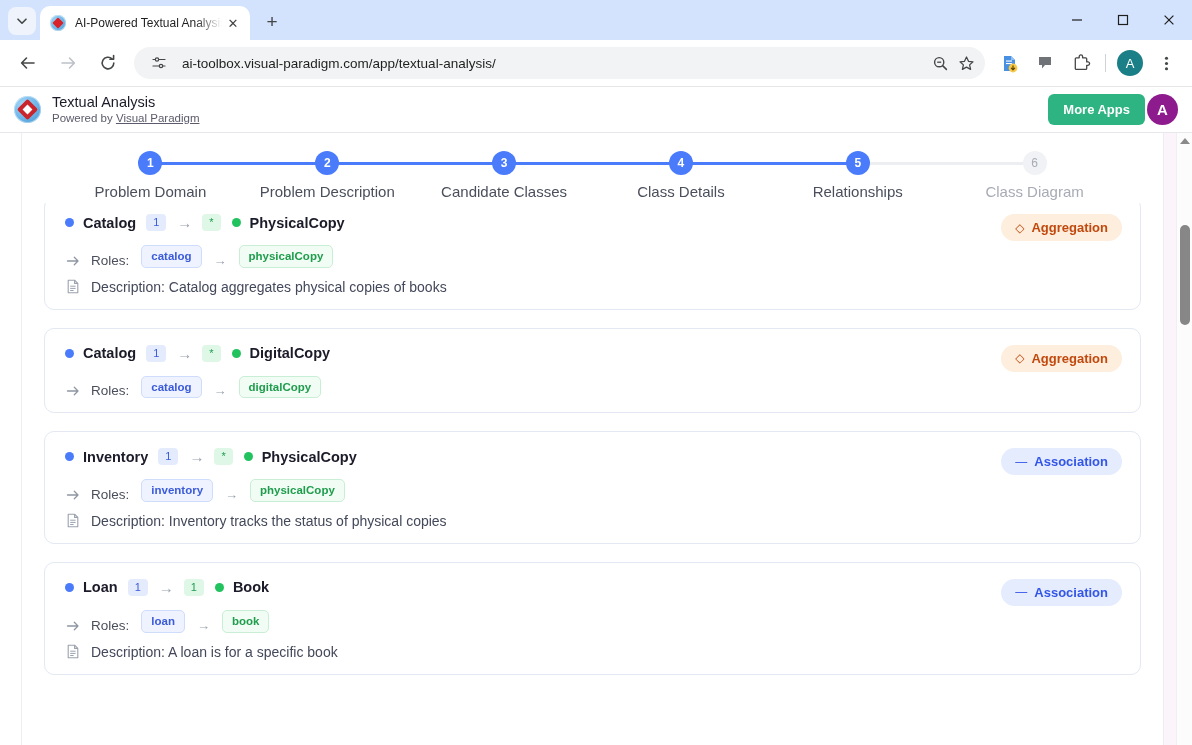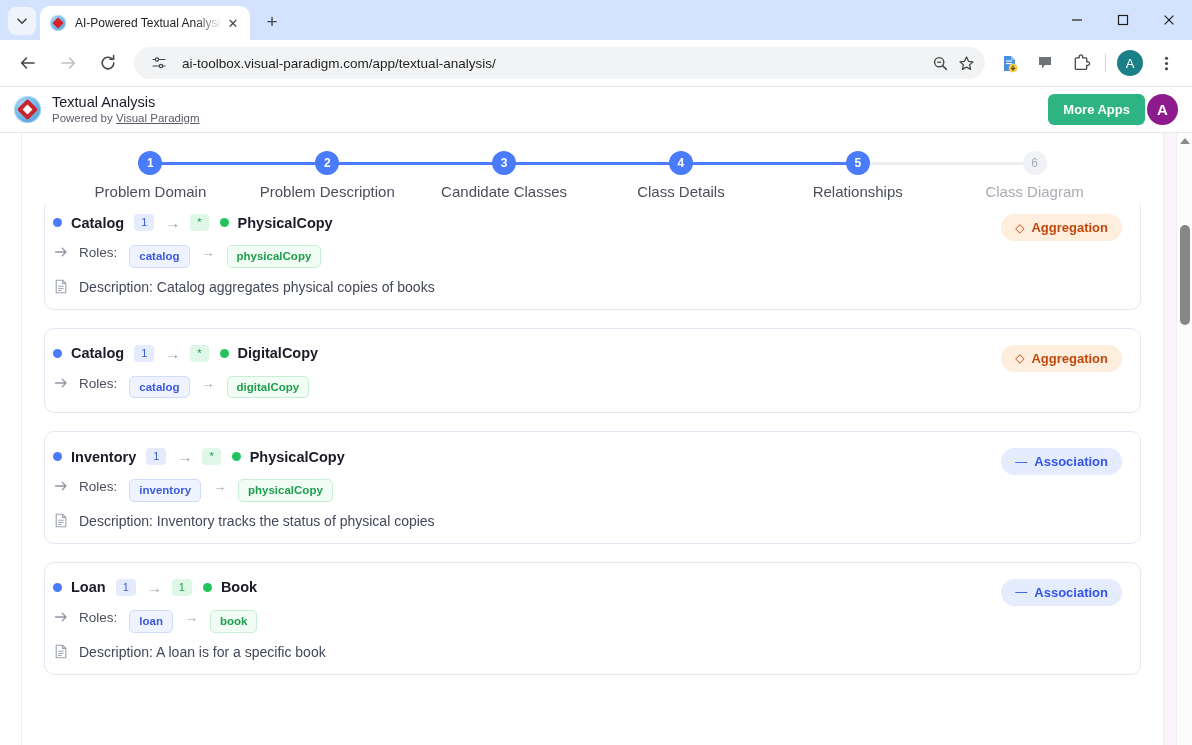--- a/index.html
+++ b/index.html
@@ -158,21 +158,21 @@
   .step.line-inactive .connector { background: #eceef2; }
   .step:last-child .connector { display: none; }
 
   
   .cards-area {
     position: absolute; top: 70px; left: 0; right: 0; bottom: 0;
     padding: 0 22px 0 22px; overflow: hidden;
   }
   .rel-card {
     border: 1px solid #e3e8f2; border-radius: 10px; background: #fff;
-    padding: 16px 20px 14px 8px; margin-bottom: 18px; position: relative;
+    padding: 16px 20px 14px 20px; margin-bottom: 18px; position: relative;
   }
   .rel-card.first { margin-top: -6px; }
   .rel-head { display: flex; align-items: center; }
   .dot { width: 9px; height: 9px; border-radius: 50%; flex: 0 0 9px; }
   .dot.blue { background: #4a7bfb; }
   .dot.green { background: #22c35e; }
   .cls-name { font-size: 14.5px; font-weight: 700; color: #1b1b29; margin-left: 9px; }
   .mult {
     font-size: 11px; padding: 3px 7px; border-radius: 4px; margin-left: 10px;
     font-weight: 500; line-height: 1;
@@ -184,21 +184,21 @@
   .rel-badge {
     position: absolute; right: 18px; top: 16px;
     display: inline-flex; align-items: center; gap: 7px;
     font-size: 13px; font-weight: 700; padding: 6px 14px; border-radius: 14px;
     cursor: pointer; white-space: nowrap;
   }
   .rel-badge.aggregation { background: #fdeedd; color: #c2490e; }
   .rel-badge.association { background: #e4ecfe; color: #3355e8; }
   .badge-glyph { font-size: 12px; font-weight: 400; }
 
-  .rel-roles { display: flex; align-items: flex-start; margin-top: 14px; }
+  .rel-roles { display: flex; align-items: flex-end; margin-top: 14px; }
   .row-icon { width: 16px; flex: 0 0 16px; color: #8f96a3; font-size: 13px;
     display: flex; align-items: center; justify-content: center; }
   .roles-label { font-size: 13.5px; color: #4b4f5c; margin-left: 10px; }
   .role-pill {
     font-size: 11.5px; padding: 4px 9px; border-radius: 5px; margin-left: 12px;
     font-weight: 700; line-height: 1.1;
   }
   .role-pill.src { background: #eef3ff; color: #3b5bdb; border: 1px solid #cfdcfb; }
   .role-pill.tgt { background: #f1fdf4; color: #1f9d4d; border: 1px solid #c9eed6; }
   .role-arrow { color: #9aa1ae; font-size: 13px; margin-left: 12px; }

